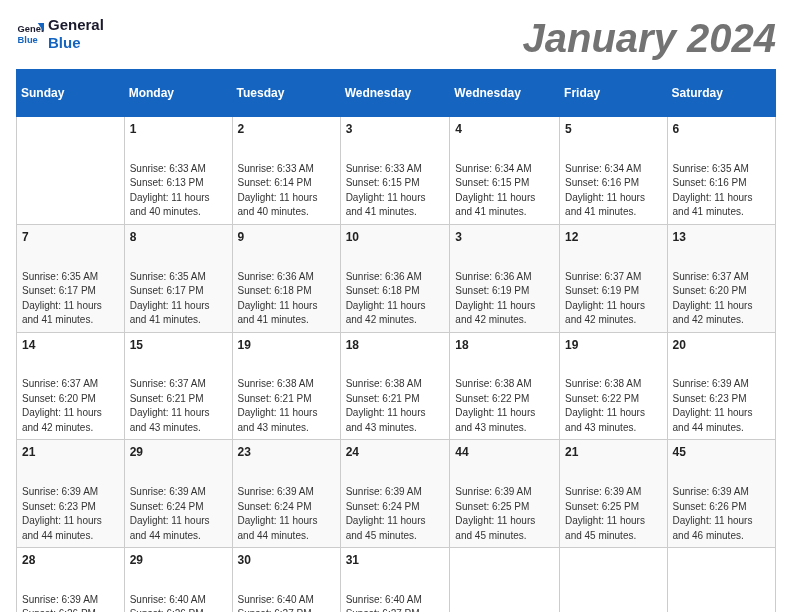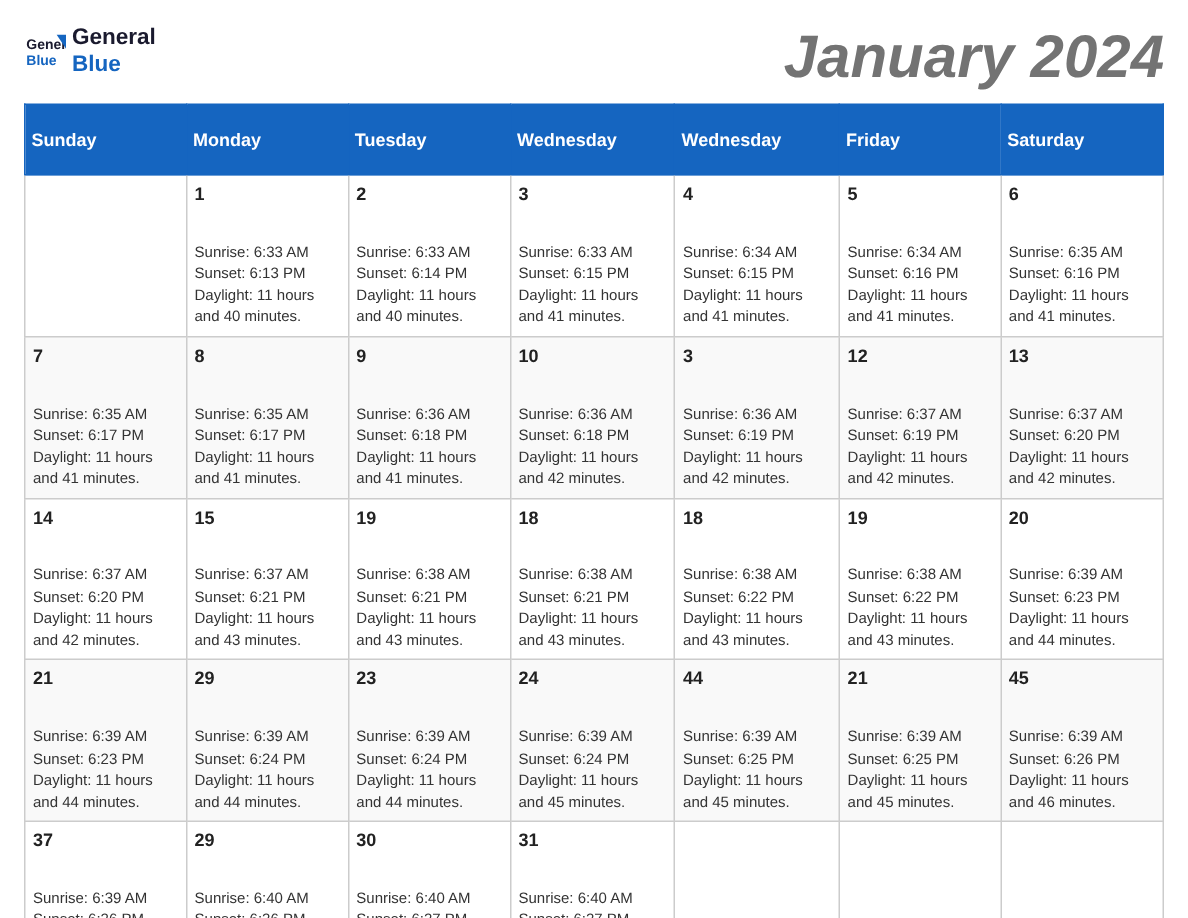--- a/index.html
+++ b/index.html
@@ -226,21 +226,21 @@
           <span class="day-number">21</span>
           <div class="day-info">Sunrise: 6:39 AM<br>Sunset: 6:25 PM<br>Daylight: 11 hours<br>and 45 minutes.</div>
         </td>
         <td>
           <span class="day-number">45</span>
           <div class="day-info">Sunrise: 6:39 AM<br>Sunset: 6:26 PM<br>Daylight: 11 hours<br>and 46 minutes.</div>
         </td>
       </tr>
       <tr>
         <td>
-          <span class="day-number">37</span>
+          <span class="day-number">28</span>
           <div class="day-info">Sunrise: 6:39 AM<br>Sunset: 6:26 PM<br>Daylight: 11 hours<br>and 46 minutes.</div>
         </td>
         <td>
           <span class="day-number">29</span>
           <div class="day-info">Sunrise: 6:40 AM<br>Sunset: 6:26 PM<br>Daylight: 11 hours<br>and 46 minutes.</div>
         </td>
         <td>
           <span class="day-number">30</span>
           <div class="day-info">Sunrise: 6:40 AM<br>Sunset: 6:27 PM<br>Daylight: 11 hours<br>and 47 minutes.</div>
         </td>

